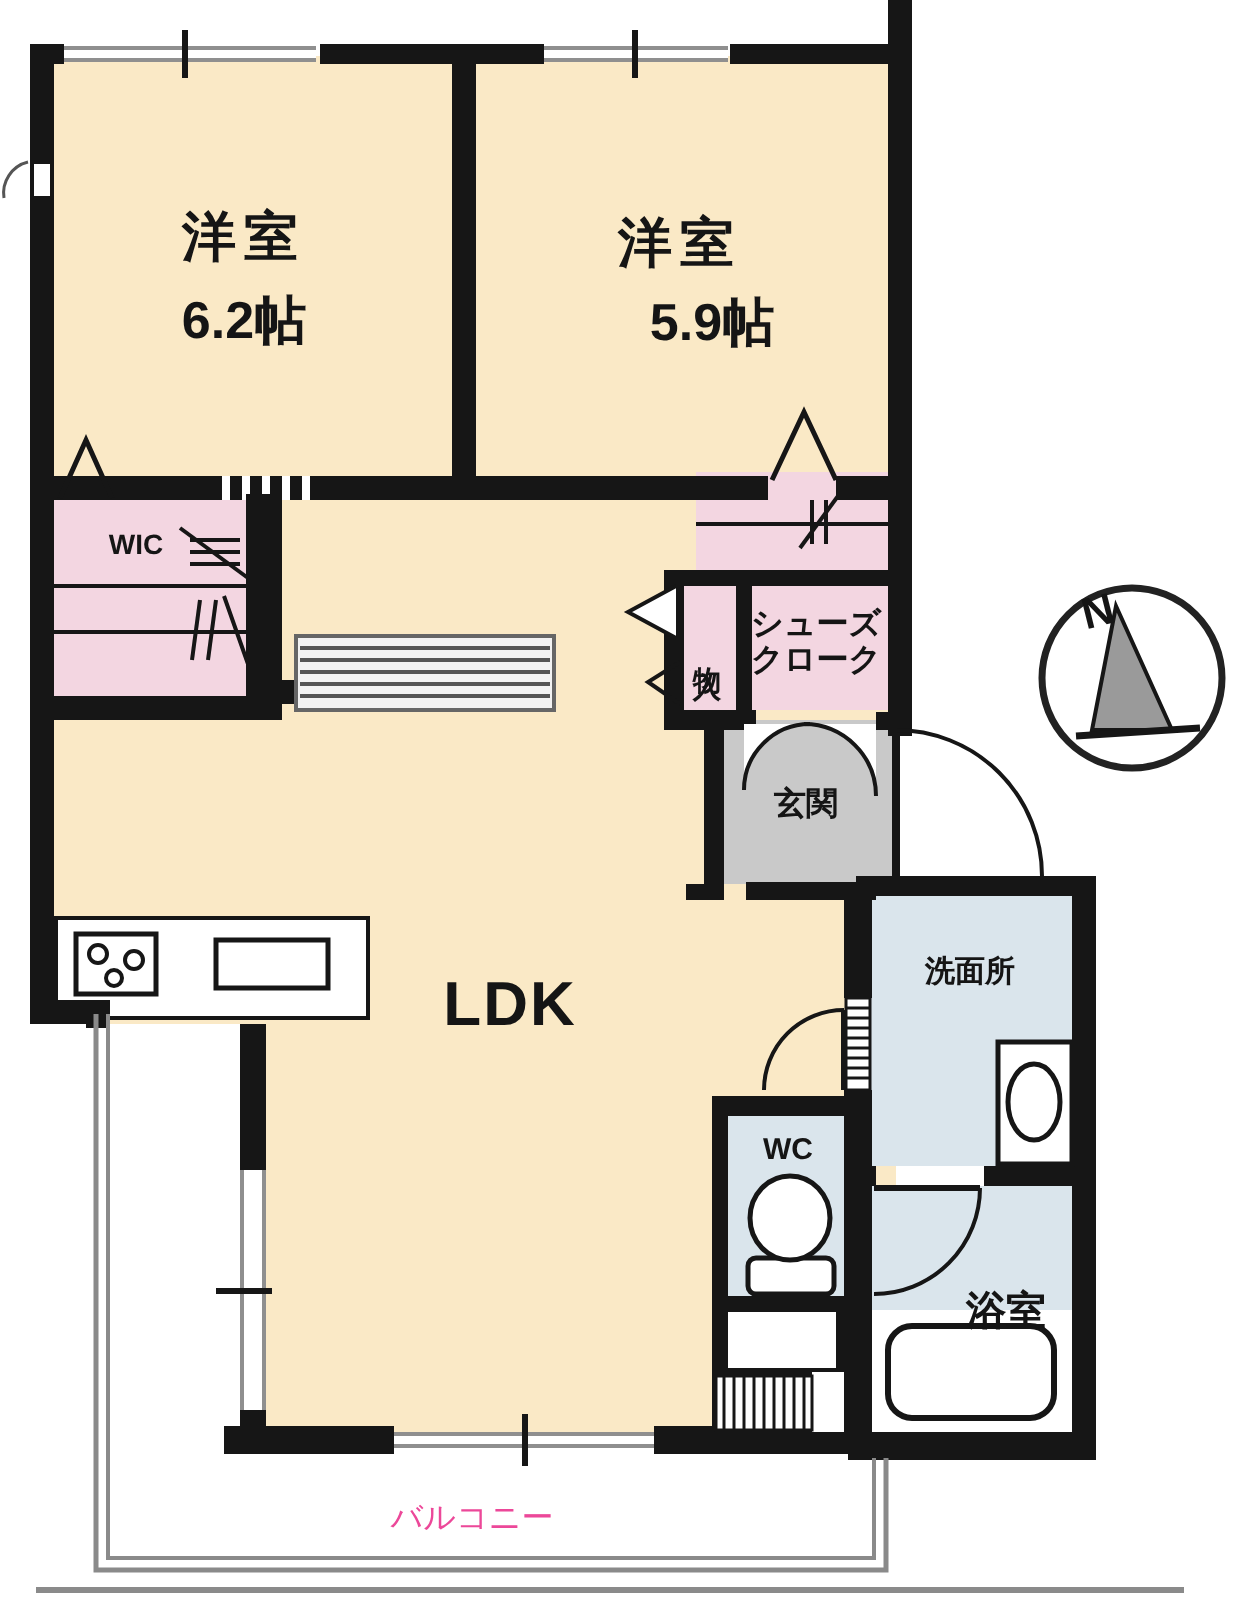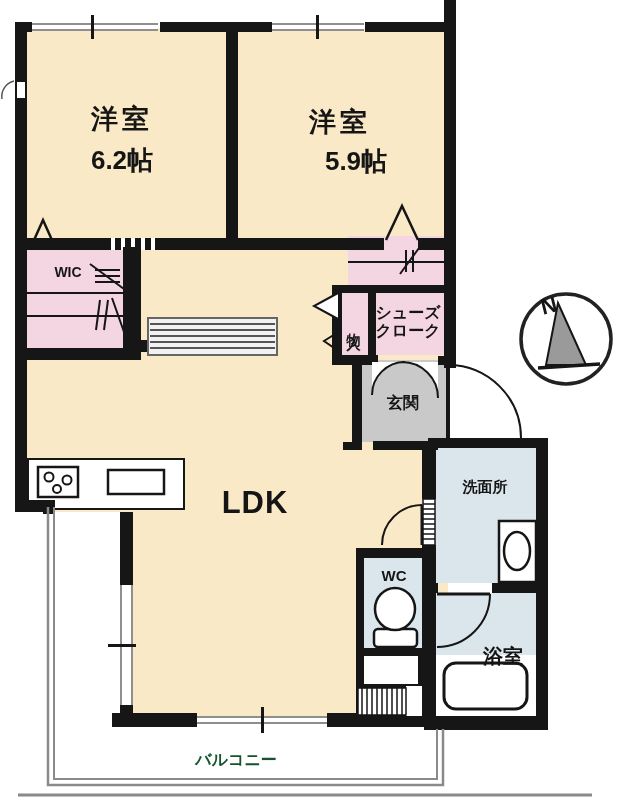--- a/index.html
+++ b/index.html
@@ -215,16 +215,16 @@
   <div class="lbl" style="left:356px;top:161px;font-size:26px;">5.9帖</div>
   <div class="lbl" style="left:68px;top:272px;font-size:14px;">WIC</div>
   <div class="lbl lbl-v" style="left:354px;top:325px;font-size:14px;">物入</div>
   <div class="lbl" style="left:408px;top:313px;font-size:16px;">シューズ</div>
   <div class="lbl" style="left:408px;top:331px;font-size:16px;">クローク</div>
   <div class="lbl" style="left:403px;top:403px;font-size:16px;">玄関</div>
   <div class="lbl" style="left:485px;top:486px;font-size:15px;">洗面所</div>
   <div class="lbl" style="left:394px;top:575px;font-size:15px;">WC</div>
   <div class="lbl" style="left:503px;top:656px;font-size:20px;">浴室</div>
   <div class="lbl" style="left:255px;top:502px;font-size:31px;letter-spacing:1px;">LDK</div>
-  <div class="lbl" style="left:236px;top:760px;font-size:16px;font-weight:700;color:#14532d;">バルコニー</div>
+  <div class="lbl" style="left:236px;top:760px;font-size:16px;font-weight:400;color:#ec4899;">バルコニー</div>
   <div class="lbl" style="left:549px;top:306px;font-size:22px;transform:translate(-50%,-50%) rotate(-14deg);">N</div>
 
 </div>
 
 </body></html>

